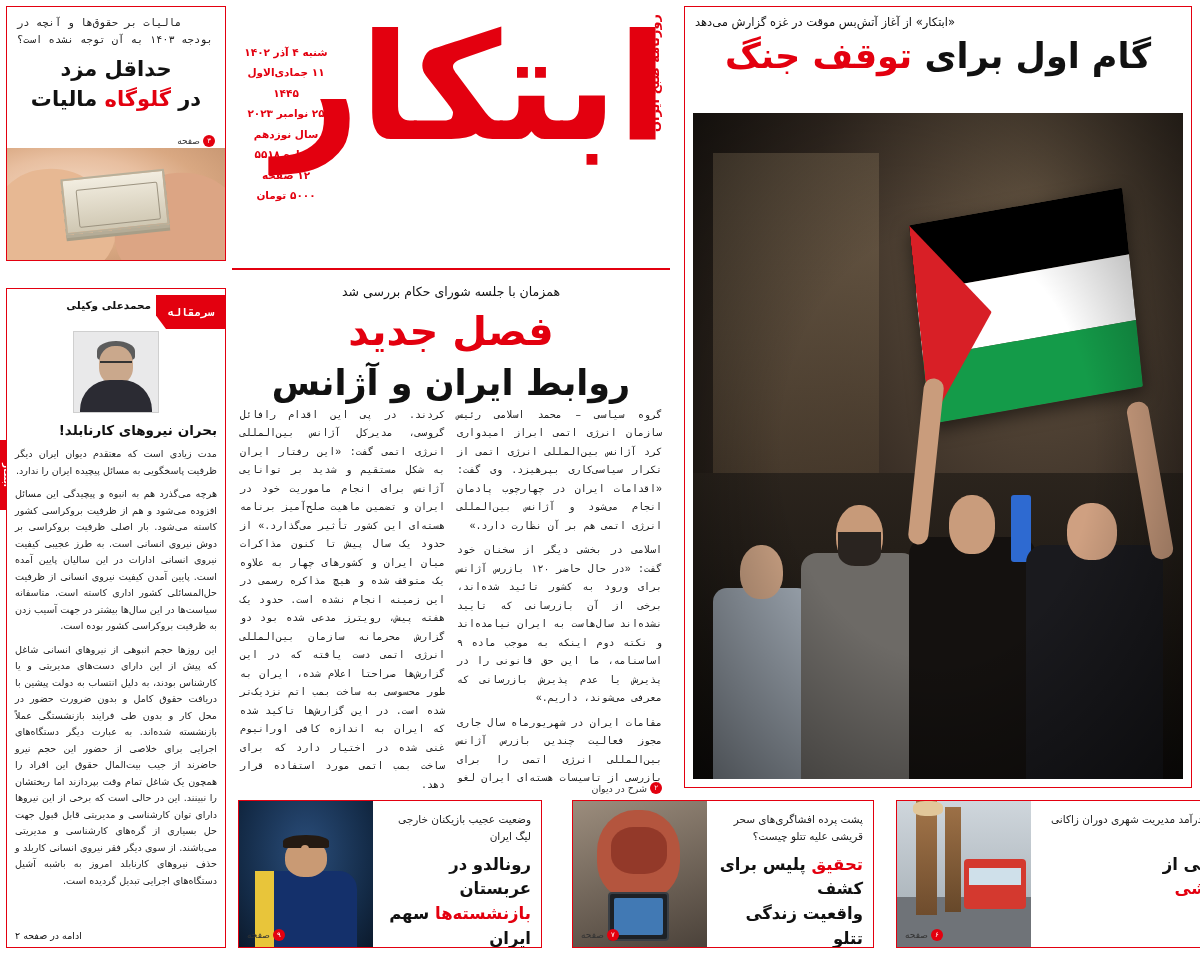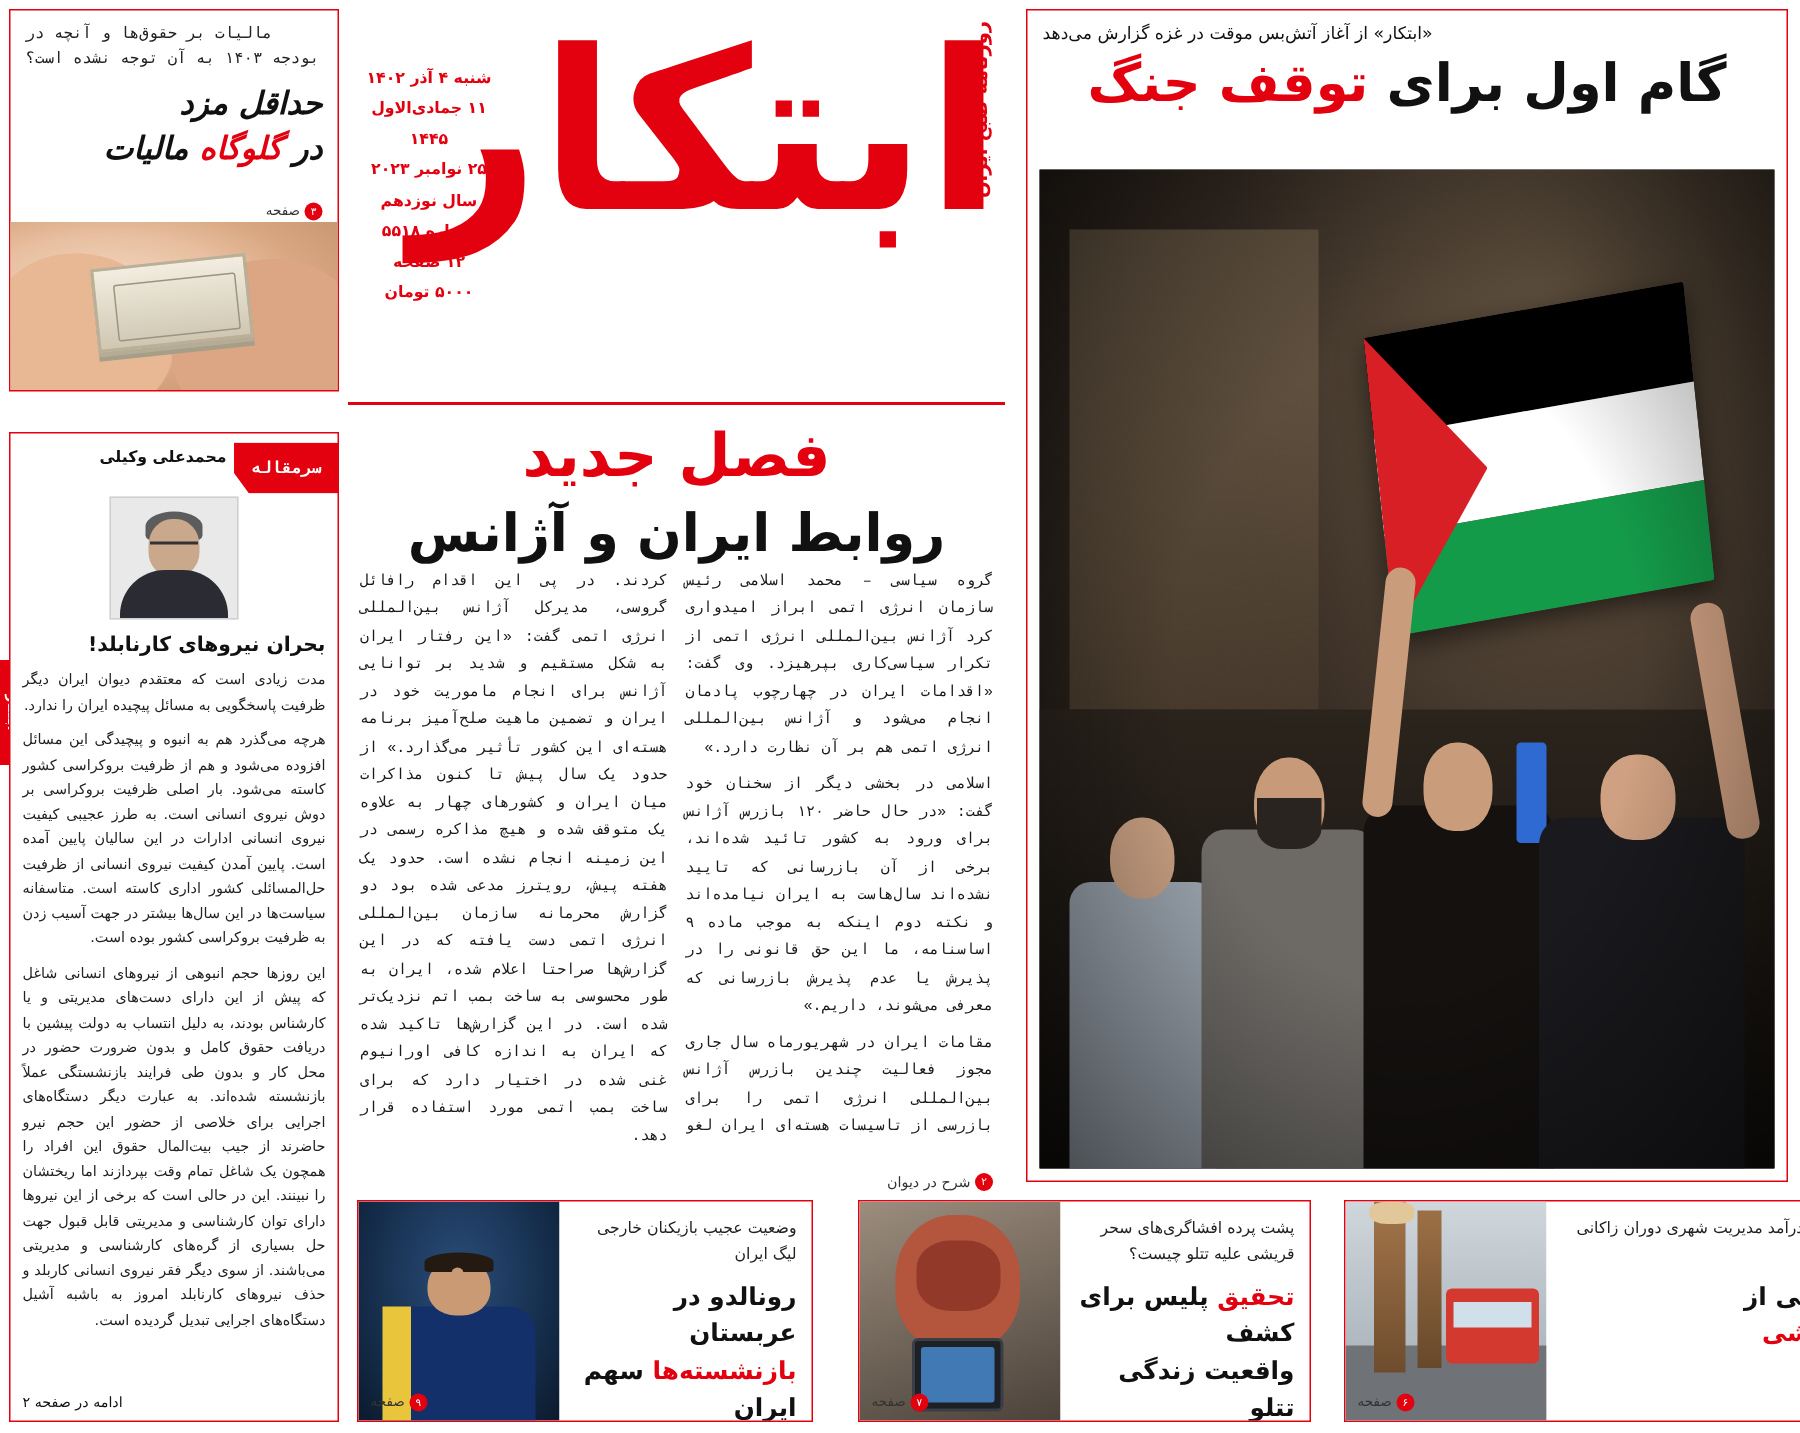--- a/index.html
+++ b/index.html
@@ -54,26 +54,25 @@
   .tax-kicker {
     font-size: 10.5px;
     line-height: 1.65;
     color: #222;
     text-align: left;
     padding: 8px 10px 2px 10px;
     font-family: Liberation Mono, monospace;
   }
   .tax-title {
     padding: 2px 10px 0 10px;
-    text-align: right;
+    text-align: center;
     font-size: 21px;
     font-weight: bold;
     line-height: 1.45;
     color: #111;
-    font-style: italic;
   }
   .tax-title .hl { color: #e3000f; }
   .tax-badge { position: absolute; right: 10px; top: 128px; }
   .tax-photo {
     position: absolute;
     left: 0; right: 0; bottom: 0;
     height: 112px;
     background:
       radial-gradient(ellipse at 30% 40%, #f3d8c2 0%, #e8bfa0 38%, #d9a882 60%, #c08f6b 100%),
       linear-gradient(135deg, #e9cbb2, #cf9f79);
@@ -526,20 +525,21 @@
         <div>۱۲ صفحه</div>
         <div>۵۰۰۰ تومان</div>
       </div>
       <div class="logo-wrap">
         <div class="logo-word">ابتکار</div>
         <div class="logo-sub">روزنامه صبح ایران</div>
       </div>
       <div class="masthead-rule"></div>
     </div>
 
+    <div class="lead-kicker">همزمان با جلسه شورای حکام بررسی شد</div>
     <div class="lead-title-red">فصل جدید</div>
     <div class="lead-title-blk">روابط ایران و آژانس</div>
 
     <div class="lead-body">
       <p>گروه سیاسی – محمد اسلامی رئیس سازمان انرژی اتمی ابراز امیدواری کرد آژانس بین‌المللی انرژی اتمی از تکرار سیاسی‌کاری بپرهیزد. وی گفت: «اقدامات ایران در چهارچوب پادمان انجام می‌شود و آژانس بین‌المللی انرژی اتمی هم بر آن نظارت دارد.»</p>
       <p>اسلامی در بخشی دیگر از سخنان خود گفت: «در حال حاضر ۱۲۰ بازرس آژانس برای ورود به کشور تائید شده‌اند، برخی از آن بازرسانی که تایید نشده‌اند سال‌هاست به ایران نیامده‌اند و نکته دوم اینکه به موجب ماده ۹ اساسنامه، ما این حق قانونی را در پذیرش یا عدم پذیرش بازرسانی که معرفی می‌شوند، داریم.»</p>
       <p>مقامات ایران در شهریورماه سال جاری مجوز فعالیت چندین بازرس آژانس بین‌المللی انرژی اتمی را برای بازرسی از تاسیسات هسته‌ای ایران لغو کردند. در پی این اقدام رافائل گروسی، مدیرکل آژانس بین‌المللی انرژی اتمی گفت: «این رفتار ایران به شکل مستقیم و شدید بر توانایی آژانس برای انجام ماموریت خود در ایران و تضمین ماهیت صلح‌آمیز برنامه هسته‌ای این کشور تأثیر می‌گذارد.» از حدود یک سال پیش تا کنون مذاکرات میان ایران و کشورهای چهار به علاوه یک متوقف شده و هیچ مذاکره رسمی در این زمینه انجام نشده است. حدود یک هفته پیش، رویترز مدعی شده بود دو گزارش محرمانه سازمان بین‌المللی انرژی اتمی دست یافته که در این گزارش‌ها صراحتا اعلام شده، ایران به طور محسوسی به ساخت بمب اتم نزدیک‌تر شده است. در این گزارش‌ها تاکید شده که ایران به اندازه کافی اورانیوم غنی شده در اختیار دارد که برای ساخت بمب اتمی مورد استفاده قرار دهد.</p>
     </div>
 
     <div class="page-badge lead-more">

